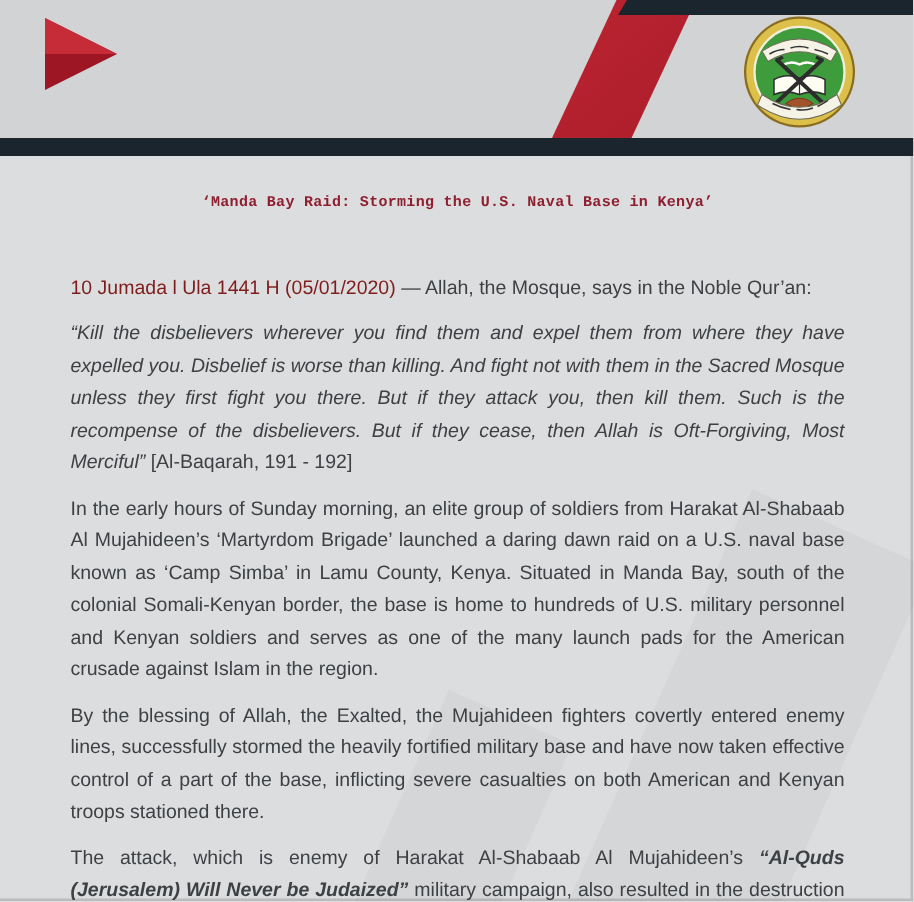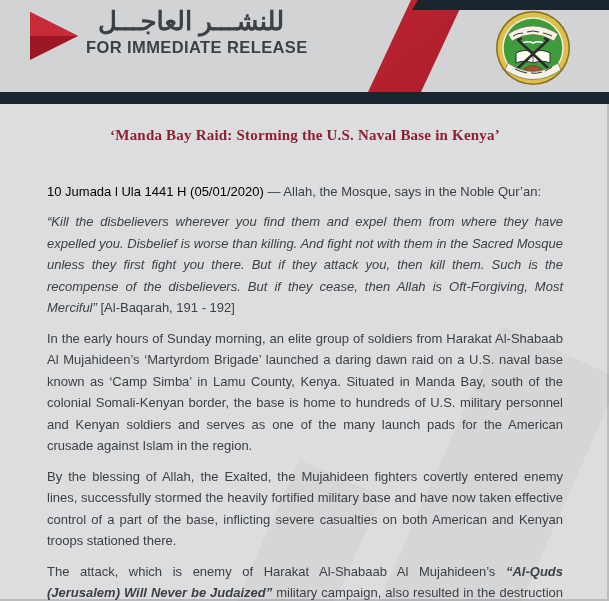--- a/index.html
+++ b/index.html
@@ -37,47 +37,43 @@
   .wm1,.wm2{position:absolute;background:rgba(60,65,75,.045);transform:rotate(24deg);}
   .wm1{width:130px;height:520px;left:390px;top:330px;}
   .wm2{width:90px;height:420px;left:210px;top:460px;}
   
   .content{
     position:absolute;top:104px;left:0;width:609px;box-sizing:border-box;
     padding:0 46px 0 47px;color:#3e4144;font-size:13px;line-height:21.5px;
   }
   .doc-title{
     margin:21px 0 0;text-align:center;
-    font-family:Liberation Serif, serif;font-weight:bold;
-    font-size:15px;color:#8e1f30;letter-spacing:.2px;
+    font-family:Liberation Mono, monospace;font-weight:bold;
+    font-size:10px;color:#8e1f30;letter-spacing:.2px;
   }
   .dateline{margin-top:34px;text-align:left;}
-  .date{color:#000000;}
+  .date{color:#7f1d1d;}
   .content p{text-align:justify;margin:9px 0 0;}
   .content p.quote{font-style:italic;}
   .quote .citation{font-style:normal;}
   .campaign{font-weight:bold;font-style:italic;}
 </style>
 </head>
 <body>
 
 <div class="page">
 
   <div class="header"></div>
   <div class="red-stripe"></div>
   <div class="topright-strip"></div>
   <div class="navy-bar"></div>
 
   <div class="tri-main"></div>
   <div class="tri-light"></div>
 
-  <div class="masthead">
-    <div class="ar">للنشـــر العاجـــل</div>
-    <div class="en">FOR IMMEDIATE RELEASE</div>
-  </div>
 
   <div class="logo">
     <svg width="76" height="76" viewBox="0 0 76 76">
       <circle cx="38" cy="38" r="37" fill="#8a6d1f"></circle>
       <circle cx="38" cy="38" r="35.5" fill="#ddc04a"></circle>
       <circle cx="38" cy="38" r="30" fill="#3f9c3c" stroke="#f2eeda" stroke-width="1.5"></circle>
 
       <path d="M13,24 Q38,8 63,24 L59,31 Q38,18 17,31 Z" fill="#f5f2e6" stroke="#6b6b55" stroke-width="0.7"></path>
       <path d="M18,26 q5,-3 10,-3 M32,22 q6,-2 12,0 M48,23 q5,1 9,3" stroke="#333" stroke-width="1" fill="none"></path>
 

